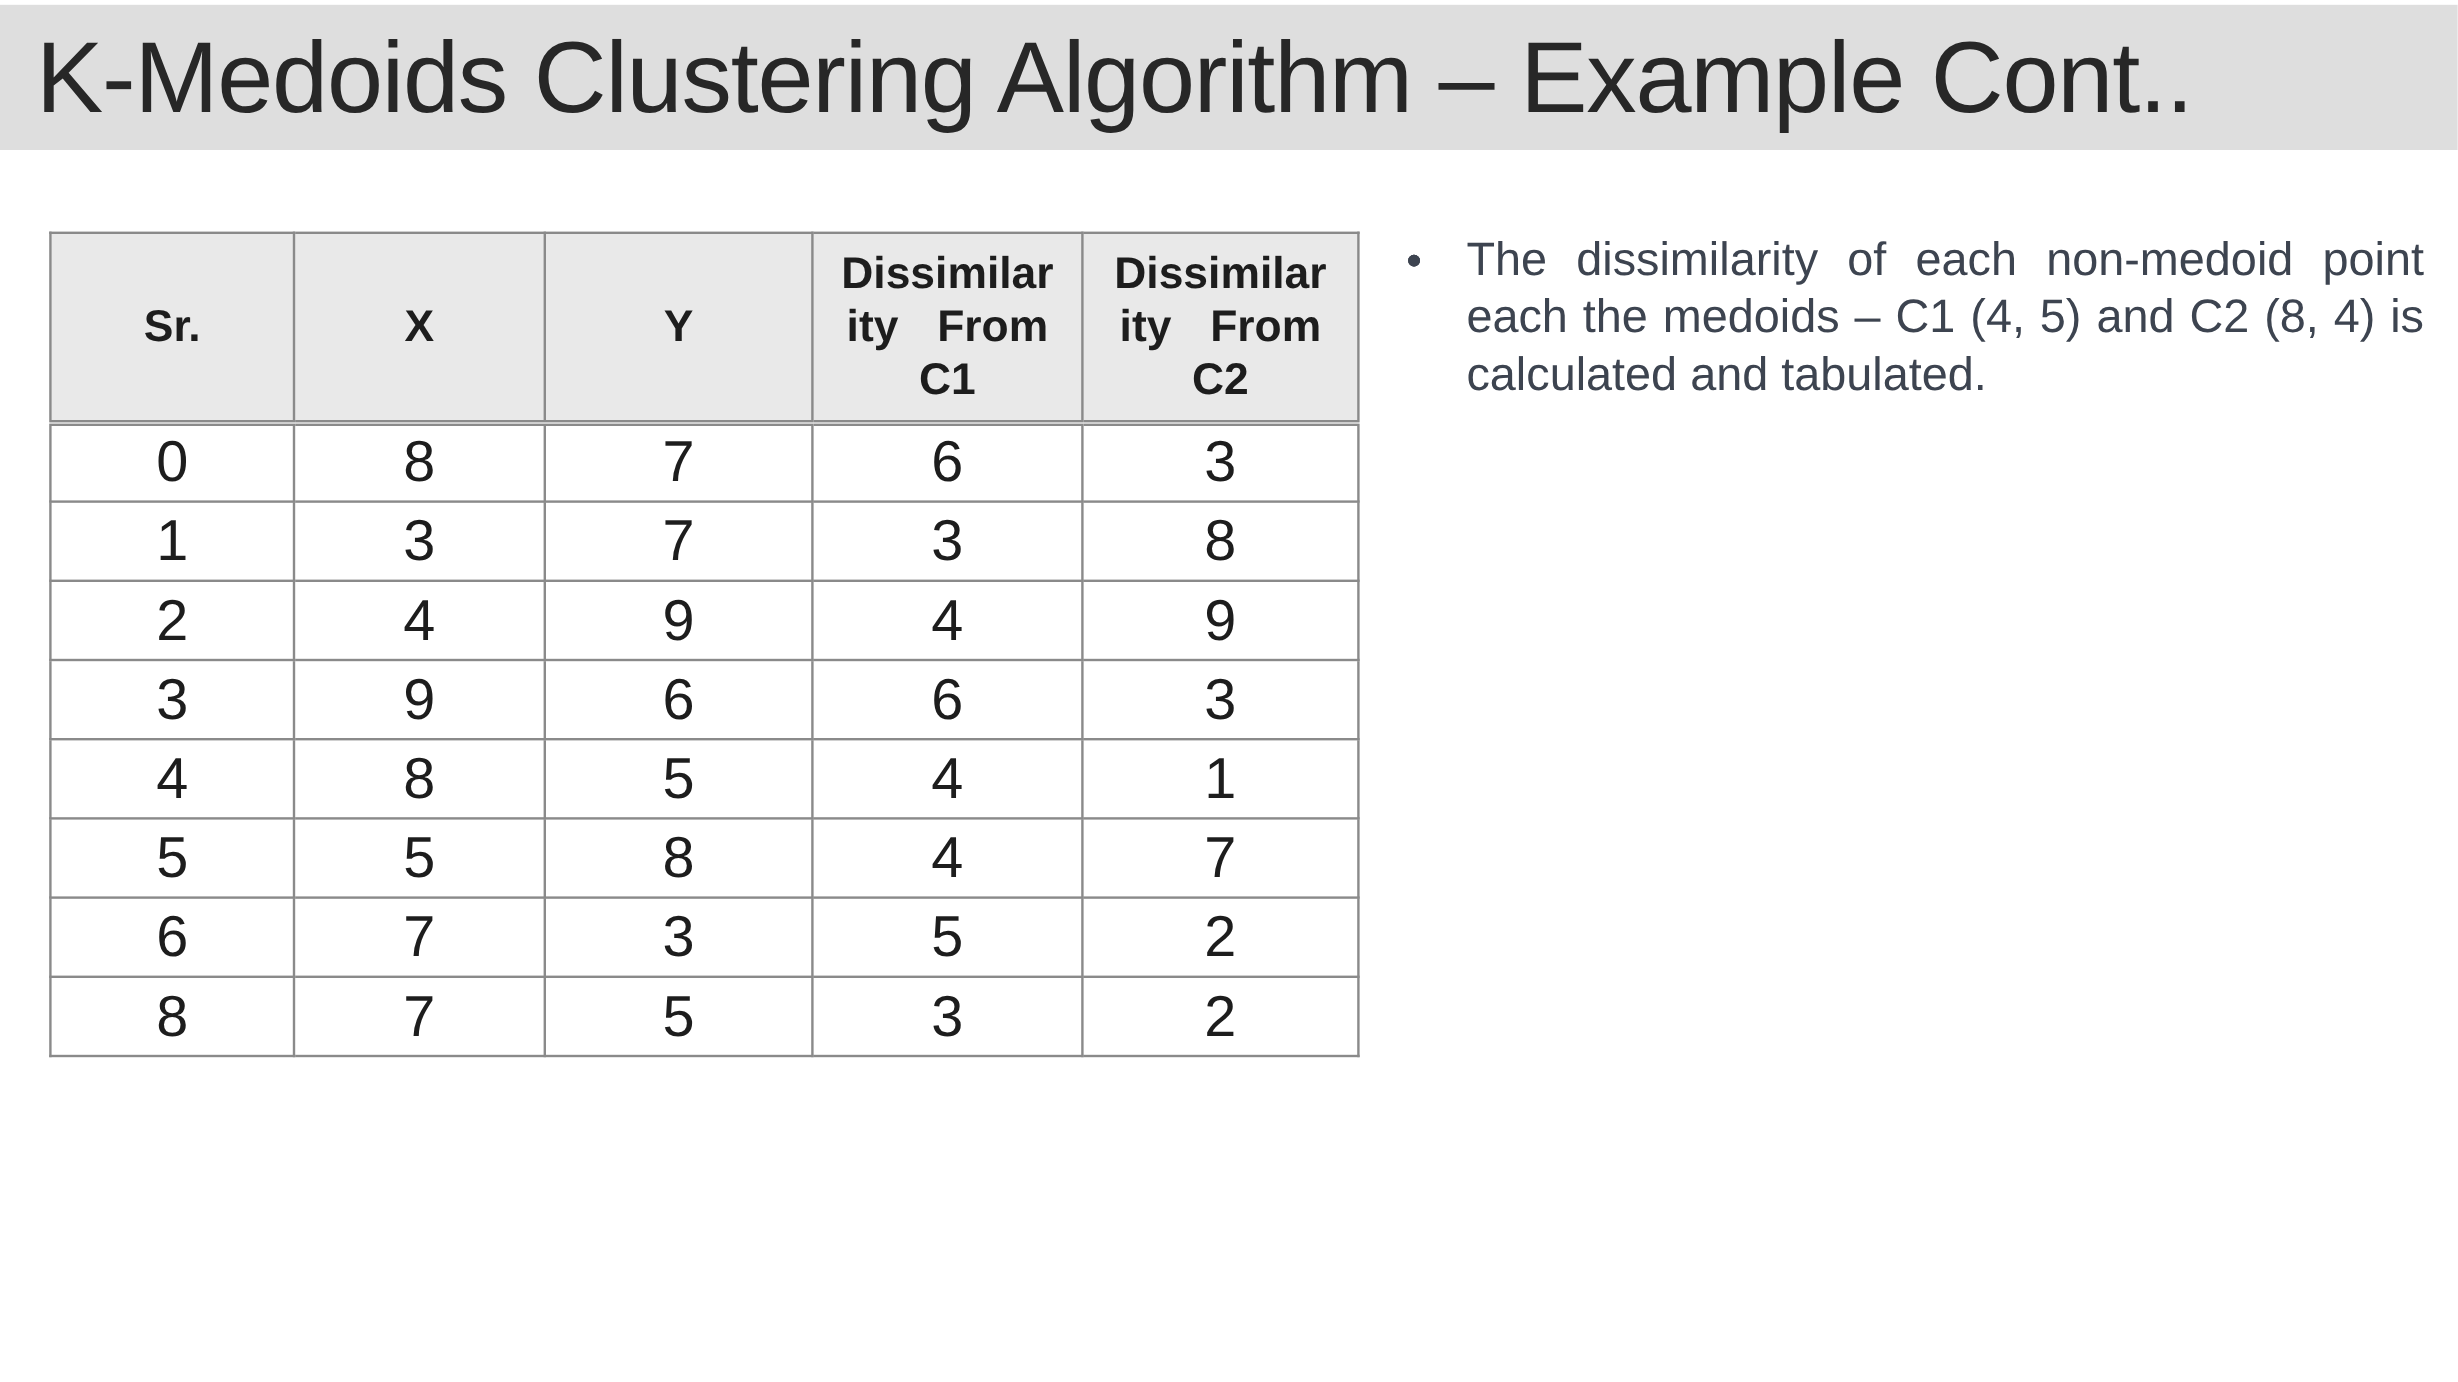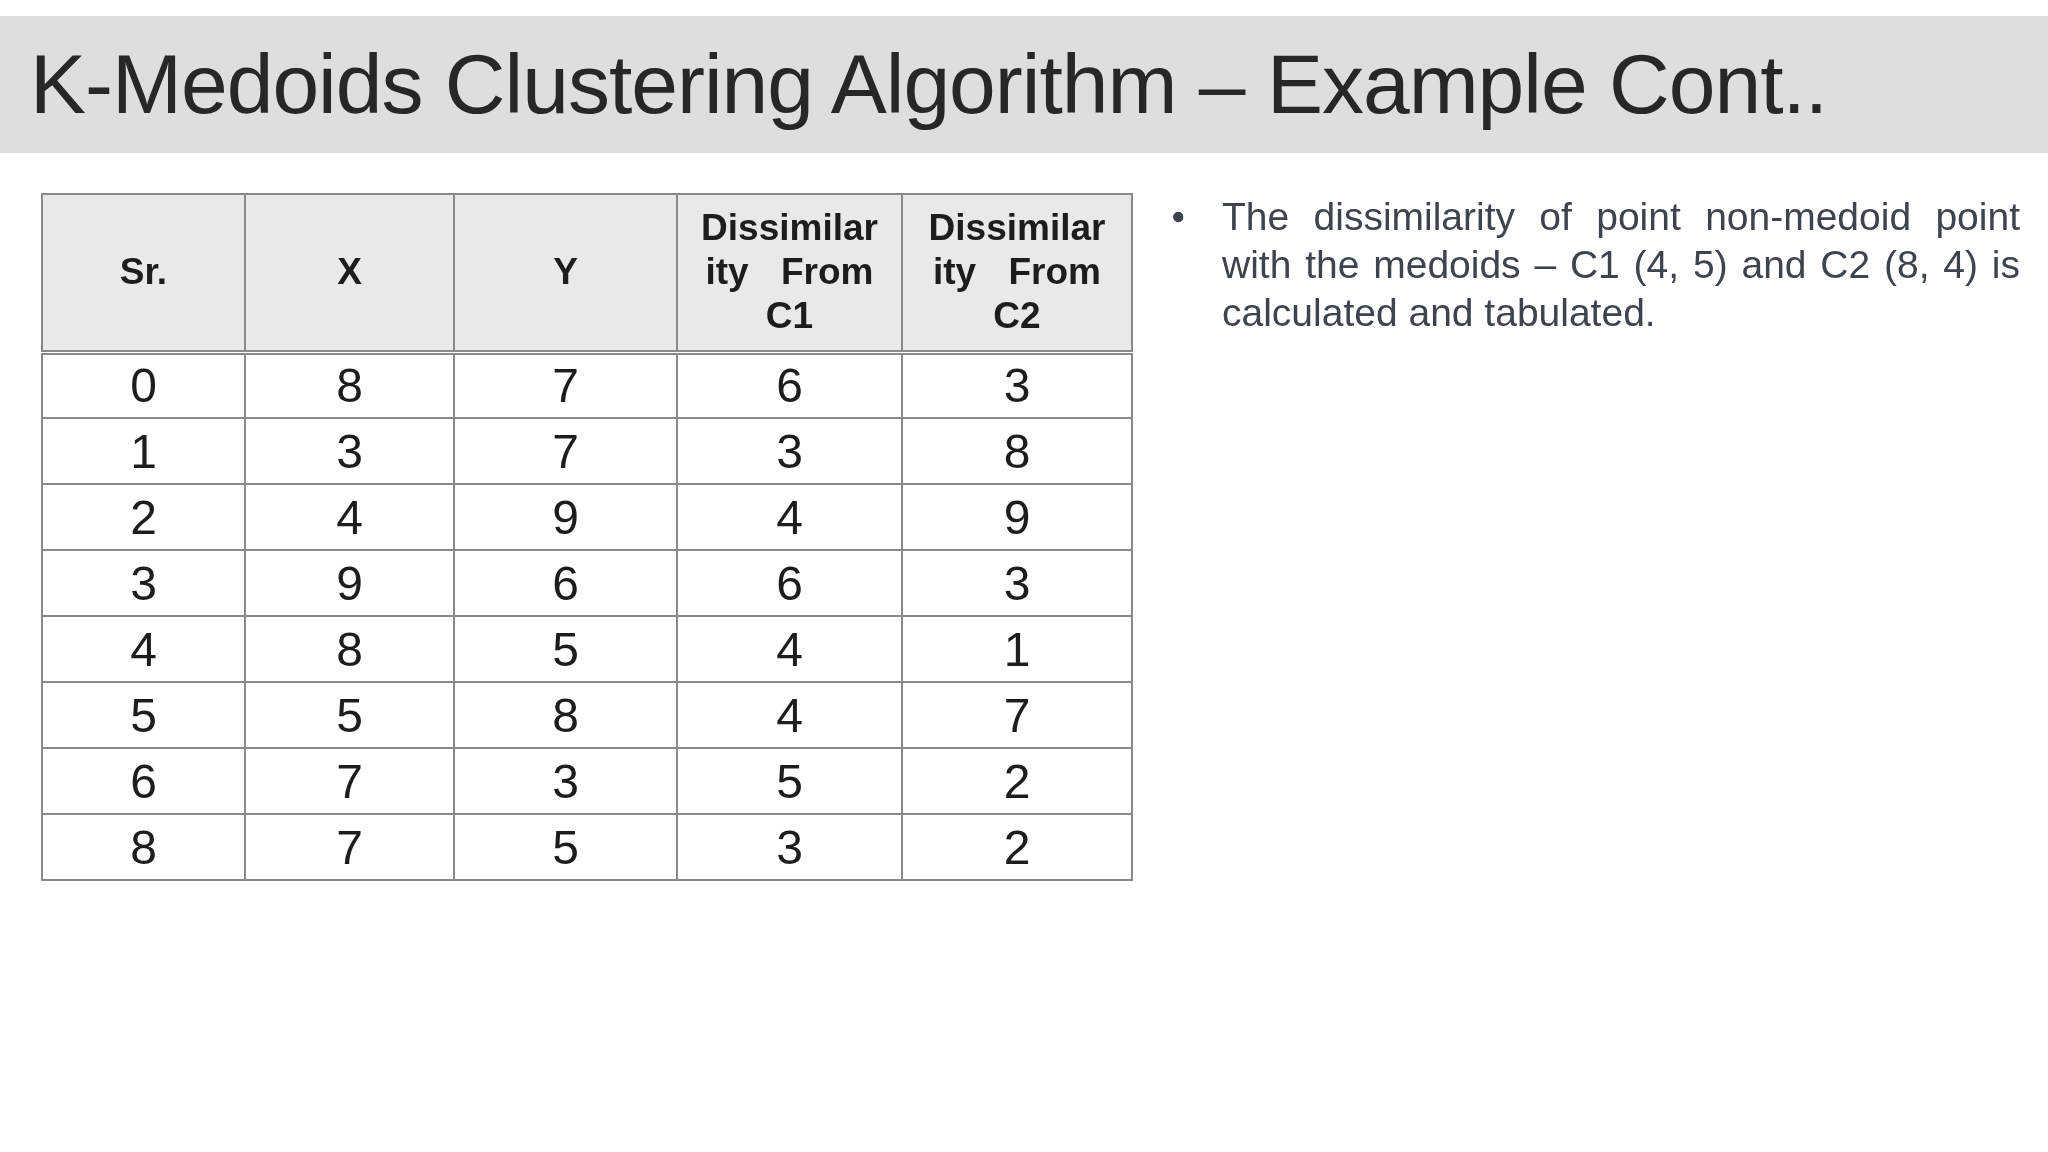--- a/index.html
+++ b/index.html
@@ -7,22 +7,22 @@
   body {
     position: relative;
     background: #ffffff;
     font-family: "Liberation Sans", sans-serif;
     overflow: hidden;
   }
 
   
   .title-bar {
     position: absolute;
-    left: 0; top: 16px;
-    width: 2048px; height: 137px;
+    left: 0; top: 4px;
+    width: 2048px; height: 121px;
     background: #dedede;
     display: flex;
     align-items: center;
   }
   .title-bar h1 {
     padding-left: 30px;
     font-size: 84px;
     font-weight: 400;
     letter-spacing: -1px;
     color: #272727;
@@ -195,16 +195,16 @@
 
 <div class="notes">
   <ul>
     <li class="all-bold">
       <span class="bullet">•</span>
     </li>
     <li>
       <span class="bullet">•</span>
     </li>
     <li>
-      <span class="bullet">•</span><span>The dissimilarity of point non-medoid point with the medoids – </span><span class="seg-bold">C1 (4, 5)</span><span> and </span><span class="seg-bold">C2 (8, 4)</span><span> is calculated and tabulated.</span>
+      <span class="bullet">•</span><span>The dissimilarity of each non-medoid point each the medoids – </span><span class="seg-bold">C1 (4, 5)</span><span> and </span><span class="seg-bold">C2 (8, 4)</span><span> is calculated and tabulated.</span>
     </li>
   </ul>
 </div>
 
 </body></html>

